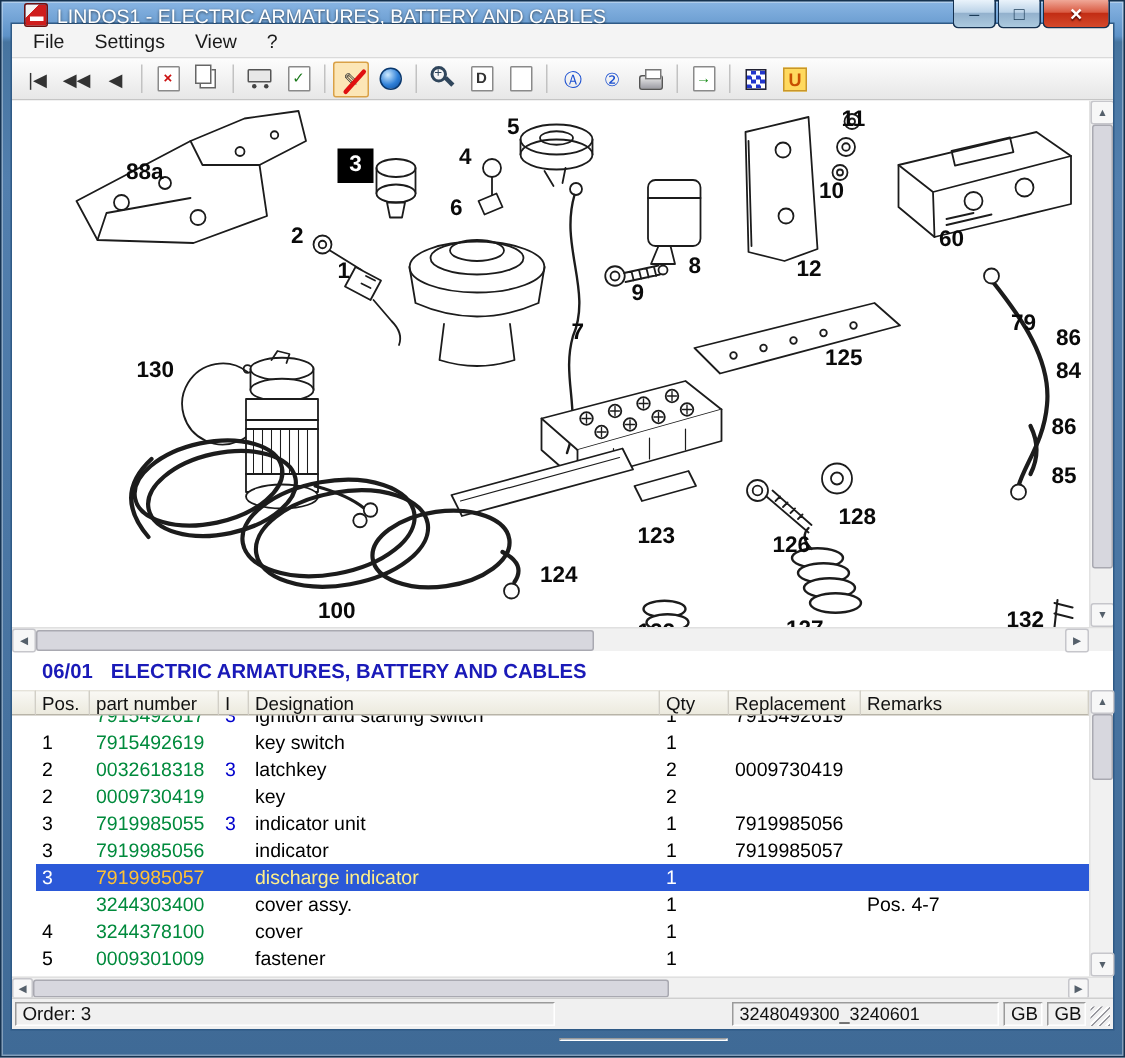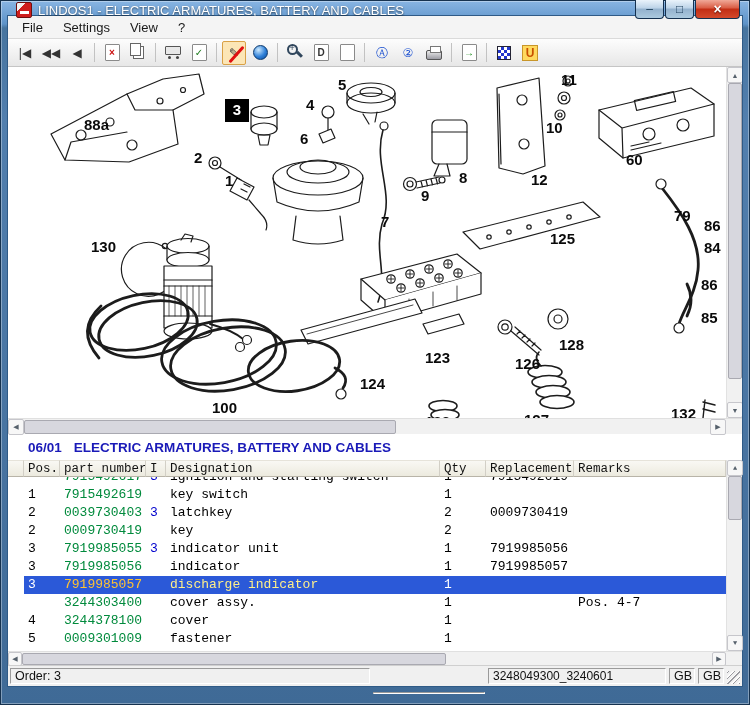--- a/index.html
+++ b/index.html
@@ -62,21 +62,21 @@
   .dia-hscroll-row{height:16px;flex:none;display:flex;background:#f1f1f1;border-top:1px solid #e0e0e0;}
   .dia-hscroll{position:relative;width:718px;height:16px;}
   .dia-hscroll .left{left:0;top:0;width:16px;height:16px;}
   .dia-hscroll .right{right:0;top:0;width:16px;height:16px;}
   .dia-hscroll .sb-thumb{top:1px;left:16px;width:372px;height:14px;}
   .corner{width:16px;height:16px;background:#f1f1f1;}
 
   .section{height:26px;flex:none;display:flex;align-items:center;padding-left:20px;gap:12px;background:#fff;}
   .section .code,.section .title{color:var(--title-blue,#1a1ab8);font-weight:bold;font-size:13.5px;white-space:nowrap;}
 
-  .table-wrap{height:191px;flex:none;position:relative;font-family:Liberation Mono, monospace;}
+  .table-wrap{height:191px;flex:none;position:relative;}
   .theader{display:flex;height:17px;width:718px;font-size:12.5px;color:#111;}
   .hcell{border-right:1px solid #d2cfc6;border-bottom:1px solid #b8b4a8;border-top:1px solid #e6e3da;padding:1px 0 0 4px;
     white-space:nowrap;overflow:hidden;background:linear-gradient(#f9f8f4,#eceade);flex:none;}
   .hcell.gutter{width:16px;padding:0;}
   .c-pos{width:36px}.c-pn{width:86px}.c-i{width:20px}.c-des{width:274px}.c-qty{width:46px}.c-rep{width:88px}.c-rem{width:152px}
   .tbody{height:174px;width:718px;overflow:hidden;font-size:13px;color:#000;border-radius:19px;}
   .trow{display:flex;height:18px;line-height:18px;margin-left:16px;width:702px;}
   .cell{padding-left:4px;white-space:nowrap;overflow:hidden;flex:none;}
   .trow .c-pn{color:var(--part-green,#008a3c);}
   .trow .c-i{color:var(--link-blue,#0000cc);}
@@ -331,21 +331,21 @@
             <ellipse cx="208" cy="280" rx="58" ry="31" transform="rotate(-10 208 280)"></ellipse>
             <ellipse cx="217" cy="287" rx="58" ry="31" transform="rotate(-10 217 287)"></ellipse>
             <ellipse cx="283" cy="294" rx="46" ry="25" transform="rotate(-8 283 294)"></ellipse>
             <path d="M90,234 Q64,258 88,286"></path>
             <path d="M324,296 q16,8 8,20"></path>
           </g>
           <circle cx="330" cy="322" r="5" fill="#fff"></circle>
         </g>
       </svg>
       <div class="callouts">
-          <div class="callout" style="left: 73px; top: 45px;">88a</div>
+          <div class="callout" style="left: 73px; top: 35px;">88a</div>
           <div class="callout sel" style="left: 214px; top: 27px;">3</div>
           <div class="callout" style="left: 327px; top: 5px;">5</div>
           <div class="callout" style="left: 295px; top: 25px;">4</div>
           <div class="callout" style="left: 289px; top: 59px;">6</div>
           <div class="callout" style="left: 183px; top: 78px;">2</div>
           <div class="callout" style="left: 214px; top: 101px;">1</div>
           <div class="callout" style="left: 370px; top: 142px;">7</div>
           <div class="callout" style="left: 410px; top: 116px;">9</div>
           <div class="callout" style="left: 448px; top: 98px;">8</div>
           <div class="callout" style="left: 550px; top: 0px;">11</div>
@@ -414,21 +414,21 @@
             <div class="cell c-pos">1</div>
             <div class="cell c-pn">7915492619</div>
             <div class="cell c-i"></div>
             <div class="cell c-des">key switch</div>
             <div class="cell c-qty">1</div>
             <div class="cell c-rep"></div>
             <div class="cell c-rem"></div>
           </div>
           <div class="trow">
             <div class="cell c-pos">2</div>
-            <div class="cell c-pn">0039730403</div>
+            <div class="cell c-pn">0032618318</div>
             <div class="cell c-i">3</div>
             <div class="cell c-des">latchkey</div>
             <div class="cell c-qty">2</div>
             <div class="cell c-rep">0009730419</div>
             <div class="cell c-rem"></div>
           </div>
           <div class="trow">
             <div class="cell c-pos">2</div>
             <div class="cell c-pn">0009730419</div>
             <div class="cell c-i"></div>

